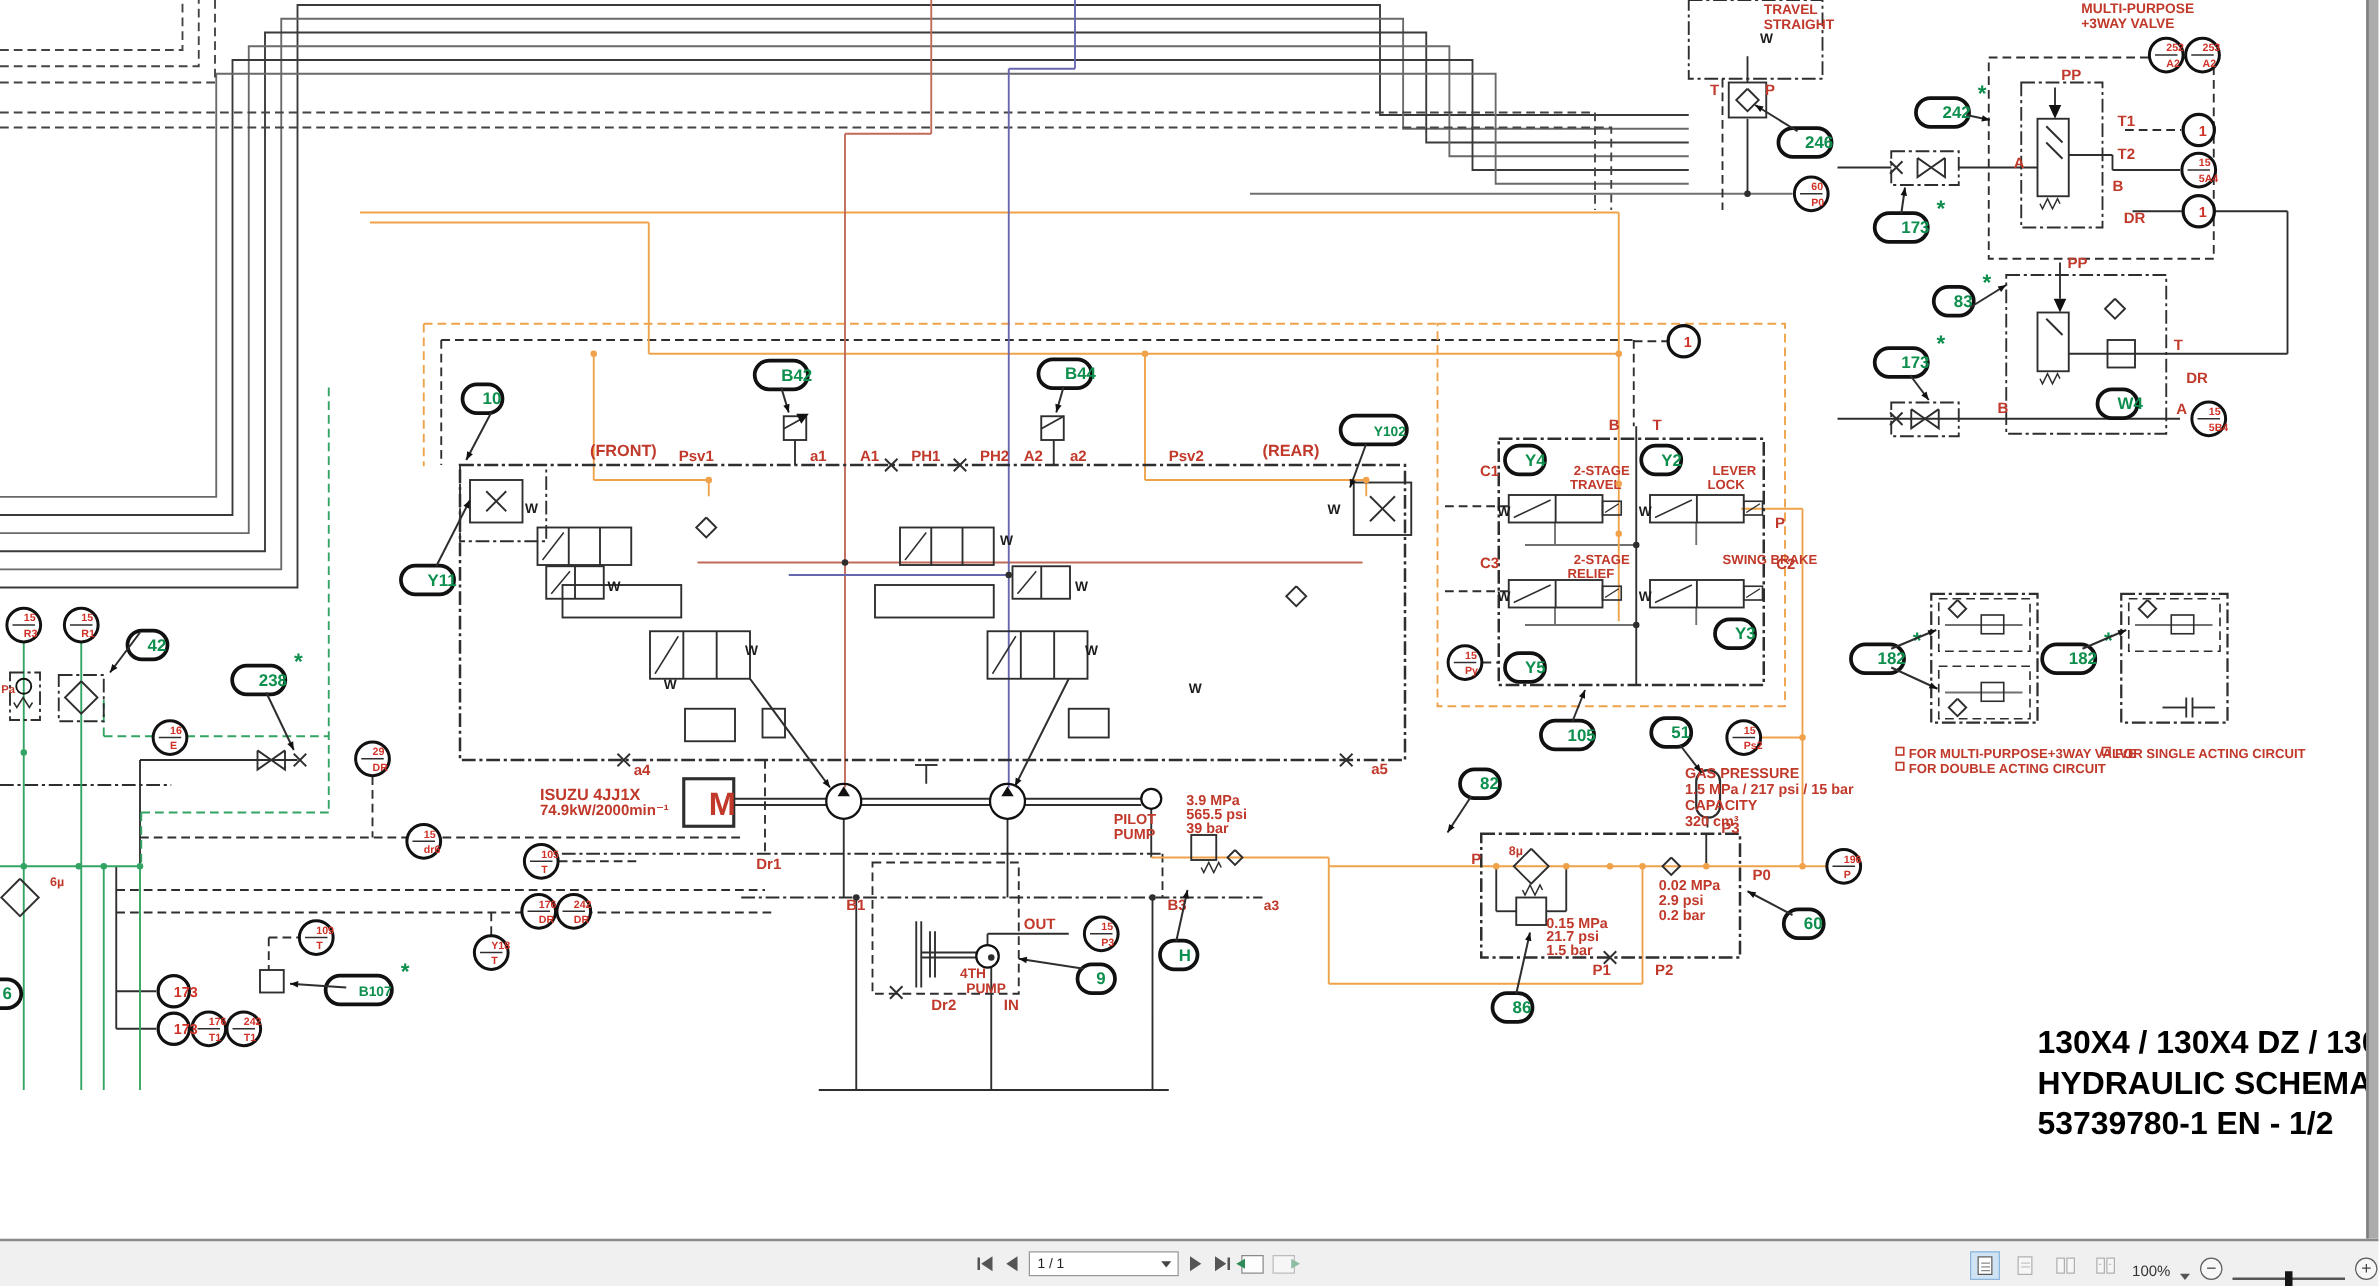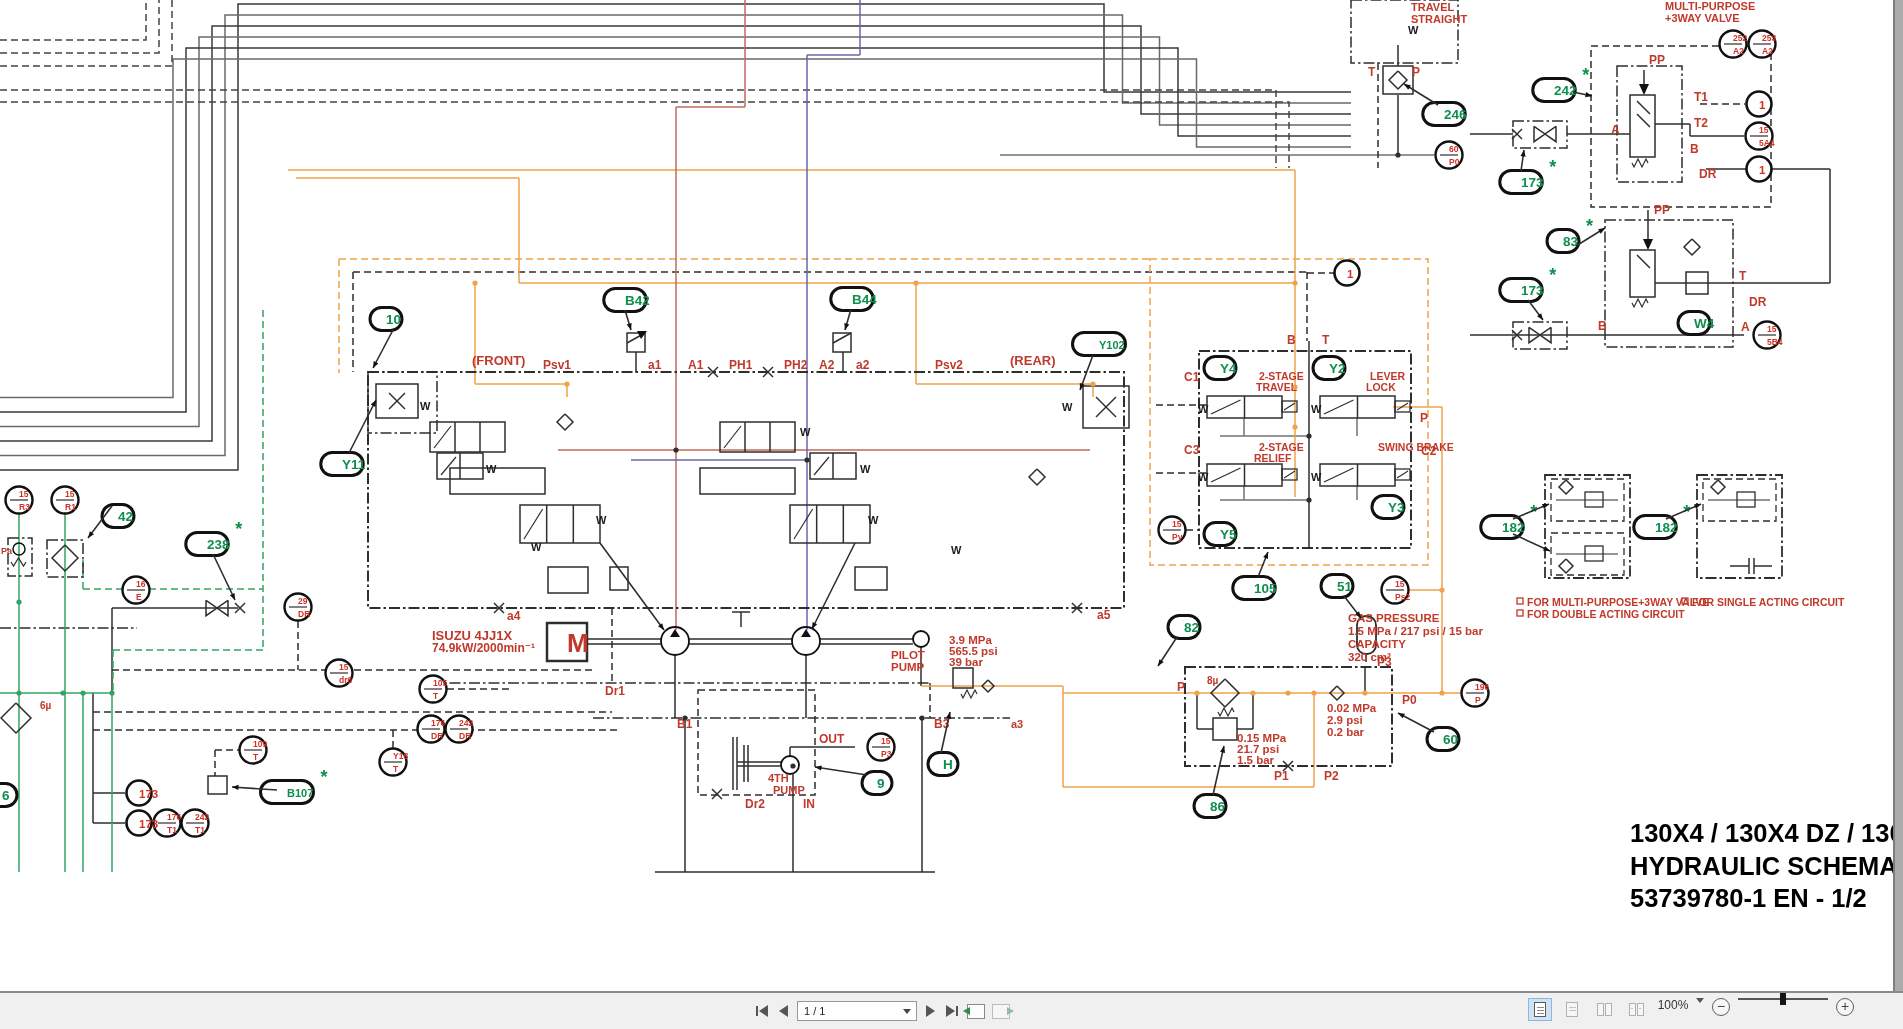--- a/index.html
+++ b/index.html
@@ -1,22 +1,22 @@
 <!DOCTYPE html>
 <html><head>
 <meta charset="utf-8">
 <style>
   html,body{margin:0;padding:0;background:#ffffff;}
   .stage{position:relative;width:1903px;height:1029px;background:#fff;overflow:hidden;font-family:"Liberation Sans",sans-serif;}
   #schem{position:absolute;left:0;top:0;}
   svg text{font-family:"Liberation Sans","DejaVu Sans",sans-serif;}
   .pageedge{position:absolute;left:1893px;top:0;width:10px;height:991px;background:#ababab;border-left:2px solid #7e7e7e;box-sizing:border-box;}
   .toolbar{position:absolute;left:0;top:991px;width:1903px;height:38px;background:#f0f0f0;border-top:2px solid #8a8a8a;box-sizing:border-box;}
-  .tb-left{position:absolute;left:754px;top:6px;display:flex;gap:7px;align-items:center;height:24px;}
-  .tb-right{position:absolute;left:1528px;top:5px;display:flex;gap:8px;align-items:flex-start;height:26px;}
+  .tb-left{position:absolute;left:780px;top:6px;display:flex;gap:7px;align-items:center;height:24px;}
+  .tb-right{position:absolute;left:1576px;top:5px;display:flex;gap:8px;align-items:flex-end;height:26px;}
   .nbtn{display:flex;align-items:center;gap:1px;cursor:pointer;padding:2px;}
   .bar{width:2px;height:10px;background:#555;}
   .tl{width:0;height:0;border-top:6px solid transparent;border-bottom:6px solid transparent;border-right:9px solid #555;}
   .tr{width:0;height:0;border-top:6px solid transparent;border-bottom:6px solid transparent;border-left:9px solid #555;}
   .pagebox{width:112px;height:18px;background:#fff;border:1px solid #979797;font-size:11px;color:#222;display:flex;align-items:center;padding-left:6px;position:relative;}
   .pagebox .caret{position:absolute;right:5px;top:7px;width:0;height:0;border-left:4px solid transparent;border-right:4px solid transparent;border-top:5px solid #444;}
   .vw{width:16px;height:13px;border:1.5px solid #8a8a8a;background:#fdfdfd;position:relative;cursor:pointer;}
   .vw .ga{position:absolute;left:-5px;top:2px;width:0;height:0;border-top:4px solid transparent;border-bottom:4px solid transparent;border-right:7px solid #2e8b57;}
   .vw.nx{opacity:.5;}
   .vw.nx .ga{left:auto;right:-5px;border-right:none;border-left:7px solid #2e8b57;}

